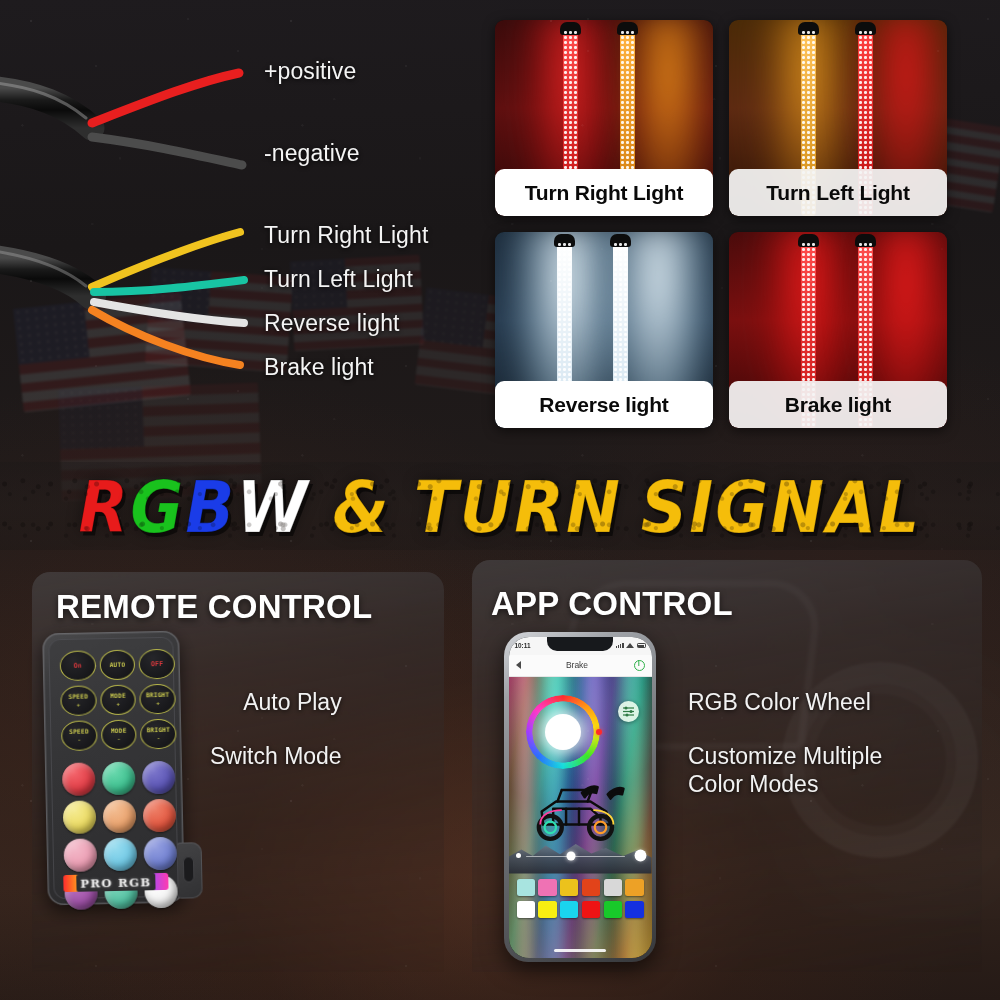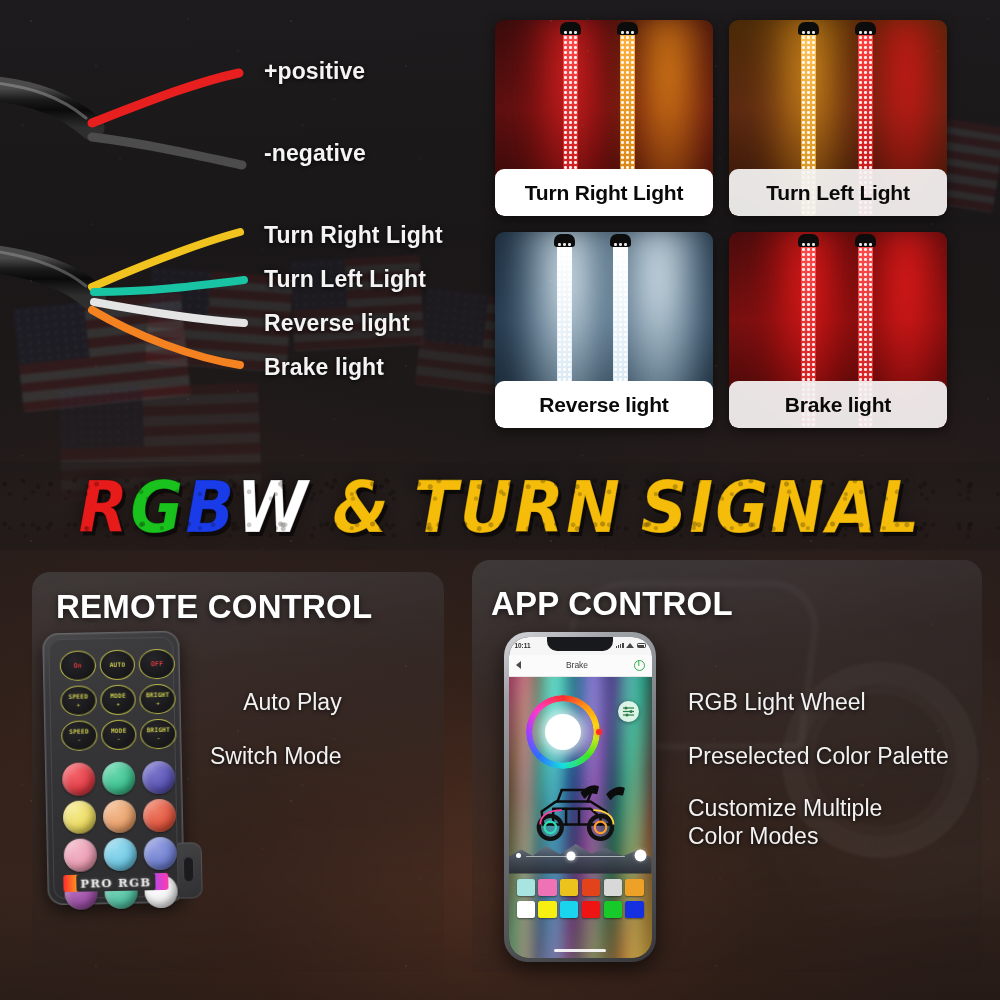--- a/index.html
+++ b/index.html
@@ -96,21 +96,21 @@
   }
 
   
   .wire-svg { position: absolute; left: -4px; top: 40px; width: 500px; height: 400px; }
 
   .wire-labels { position: absolute; left: 264px; }
   .wire-label {
     position: absolute;
     color: #f4f4f4;
     font-size: 23px;
-    font-weight: 700;
+    font-weight: 400;
     letter-spacing: .1px;
     white-space: nowrap;
     text-shadow: 0 1px 4px rgba(0,0,0,.85);
   }
 
   
   .photo-grid {
     position: absolute; left: 495px; top: 20px;
     width: 452px; height: 418px;
     display: grid;
@@ -742,19 +742,18 @@
           <span class="swatch" style="background:#18c92a;"></span>
           <span class="swatch" style="background:#1430e0;"></span>
         </div>
 
         <div class="home-ind"></div>
       </div>
     </div>
   </div>
 
   <div class="feature-list" style="left:688px; top:688px;">
-    <div class="feature-item" style="margin-bottom:25px;">RGB Light Wheel</div>
-    <div class="feature-item" style="margin-bottom:22px;">Preselected Color Palette</div>
+    <div class="feature-item" style="margin-bottom:25px;">RGB Color Wheel</div>
     <div class="feature-item" style="white-space:pre-line; line-height:1.22;">Customize Multiple
 Color Modes</div>
   </div>
 
 </div>
 
 </body></html>

